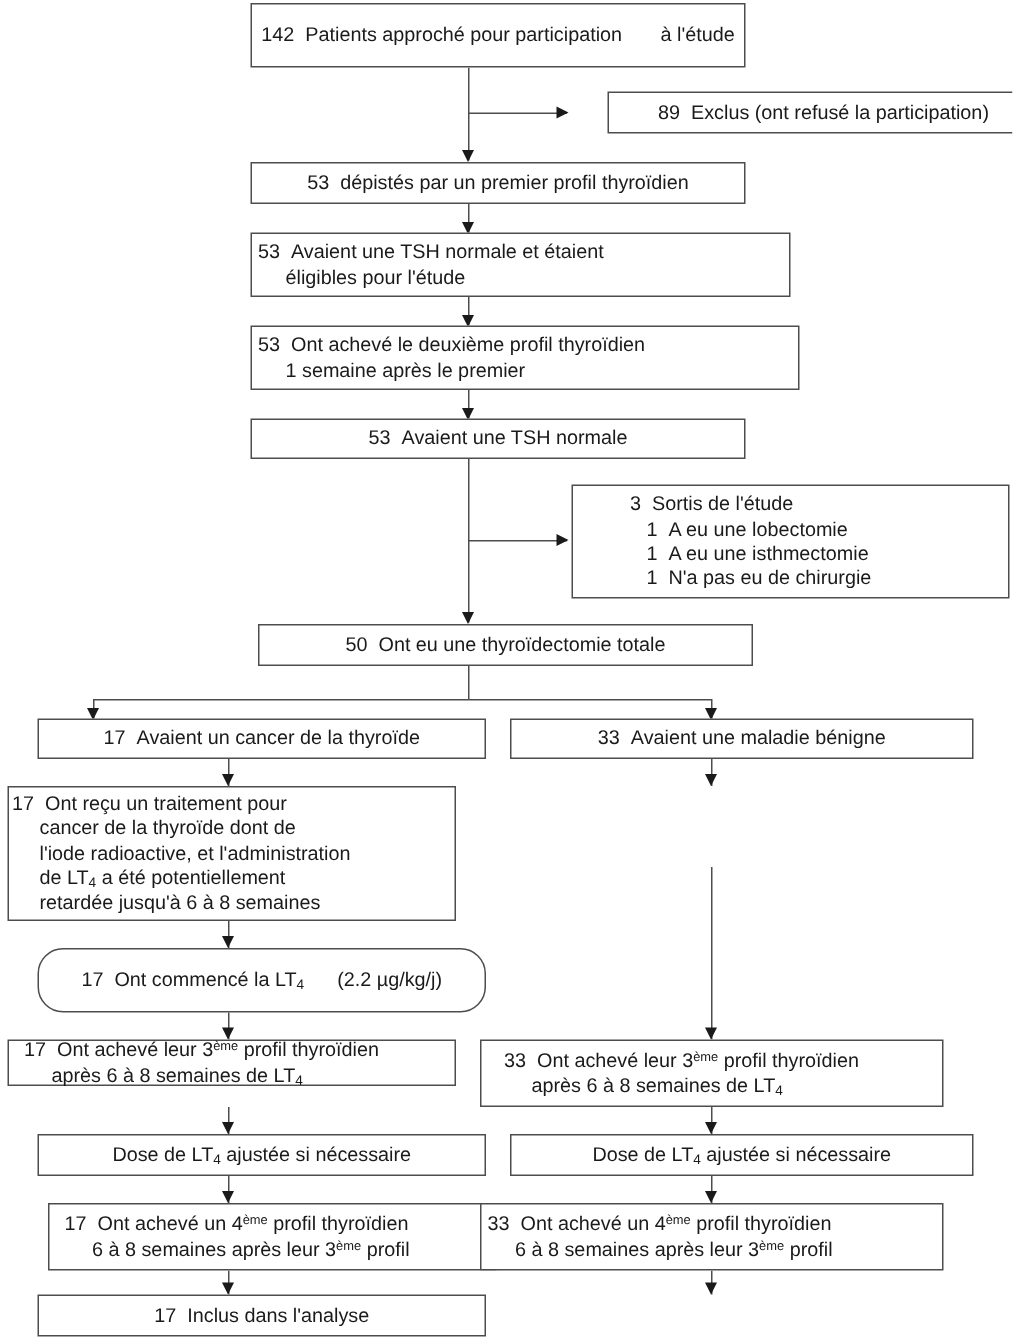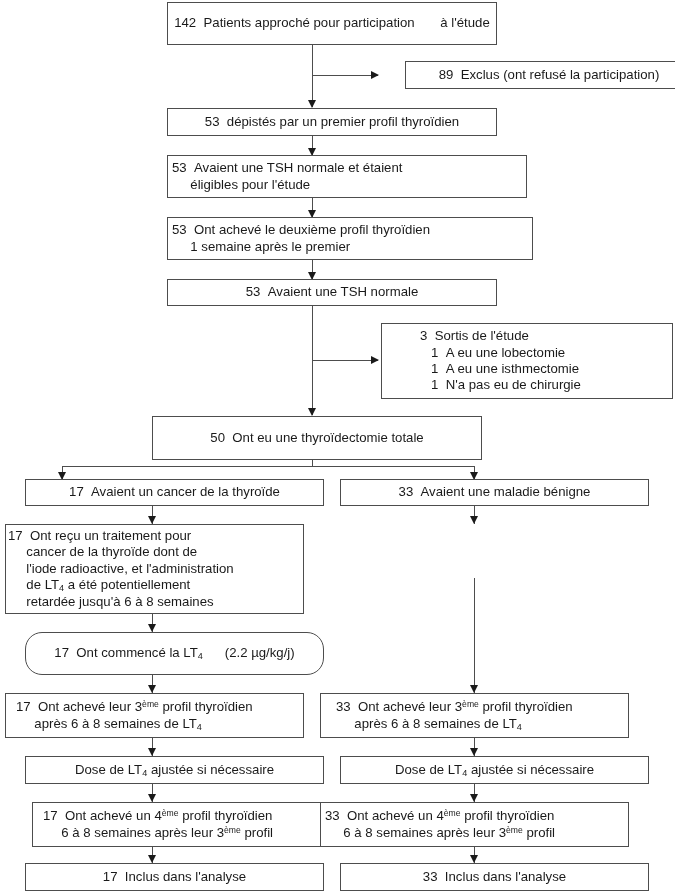--- a/index.html
+++ b/index.html
@@ -158,21 +158,21 @@
     </div>
   </div>
 
   <div class="box" style="left:381px;top:323px;width:292px;height:76px;padding-left:38px;">
     <span class="ln"><span>3</span>&nbsp;&nbsp;<span>Sortis de l'étude</span></span>
     <span class="ln">&nbsp;&nbsp;&nbsp;<span>1</span>&nbsp;&nbsp;<span>A eu une lobectomie</span></span>
     <span class="ln">&nbsp;&nbsp;&nbsp;<span>1</span>&nbsp;&nbsp;<span>A eu une isthmectomie</span></span>
     <span class="ln">&nbsp;&nbsp;&nbsp;<span>1</span>&nbsp;&nbsp;<span>N'a pas eu de chirurgie</span></span>
   </div>
 
-  <div class="box c" style="left:132px;top:416px;width:330px;height:44px;align-items:center;">
+  <div class="box c" style="left:152px;top:416px;width:330px;height:28px;align-items:center;">
     <div class="center-wrap">
       <span class="ln"><span>50</span>&nbsp;&nbsp;<span>Ont eu une thyroïdectomie totale</span></span>
     </div>
   </div>
 
   <div class="box c" style="left:5px;top:479px;width:299px;height:27px;">
     <div class="center-wrap">
       <span class="ln"><span>17</span>&nbsp;&nbsp;<span>Avaient un cancer de la thyroïde</span></span>
     </div>
   </div>
@@ -185,21 +185,21 @@
     <span class="ln">&nbsp;&nbsp;&nbsp;&nbsp;&nbsp;<span>retardée jusqu'à 6 à 8 semaines</span></span>
   </div>
 
   <div class="box c" style="left:5px;top:632px;width:299px;height:43px;border-radius:17px;">
     <div class="center-wrap"><span class="inner">
       <span class="ln"><span>17</span>&nbsp;&nbsp;<span>Ont commencé la LT</span><sub>4</sub></span>
       <span class="ln">&nbsp;&nbsp;&nbsp;&nbsp;&nbsp;<span>(2.2 µg/kg/j)</span></span>
     </span></div>
   </div>
 
-  <div class="box" style="left:5px;top:693px;width:299px;height:45px;padding-left:10px;">
+  <div class="box" style="left:5px;top:693px;width:299px;height:31px;padding-left:10px;">
     <span class="ln"><span>17</span>&nbsp;&nbsp;<span>Ont achevé leur 3</span><sup>ème</sup><span> profil thyroïdien</span></span>
     <span class="ln">&nbsp;&nbsp;&nbsp;&nbsp;&nbsp;<span>après 6 à 8 semaines de LT</span><sub>4</sub></span>
   </div>
 
   <div class="box c" style="left:5px;top:756px;width:299px;height:28px;">
     <div class="center-wrap">
       <span class="ln"><span>Dose de LT</span><sub>4</sub><span> ajustée si nécessaire</span></span>
     </div>
   </div>
 
@@ -230,19 +230,14 @@
     <div class="center-wrap">
       <span class="ln"><span>Dose de LT</span><sub>4</sub><span> ajustée si nécessaire</span></span>
     </div>
   </div>
 
   <div class="box" style="left:320px;top:802px;width:309px;height:45px;">
     <span class="ln"><span>33</span>&nbsp;&nbsp;<span>Ont achevé un 4</span><sup>ème</sup><span> profil thyroïdien</span></span>
     <span class="ln">&nbsp;&nbsp;&nbsp;&nbsp;&nbsp;<span>6 à 8 semaines après leur 3</span><sup>ème</sup><span> profil</span></span>
   </div>
 
-  <div class="box c" style="left:320px;top:863px;width:309px;height:28px;">
-    <div class="center-wrap">
-      <span class="ln"><span>33</span>&nbsp;&nbsp;<span>Inclus dans l'analyse</span></span>
-    </div>
-  </div>
 
 </div>
 
 </body></html>

